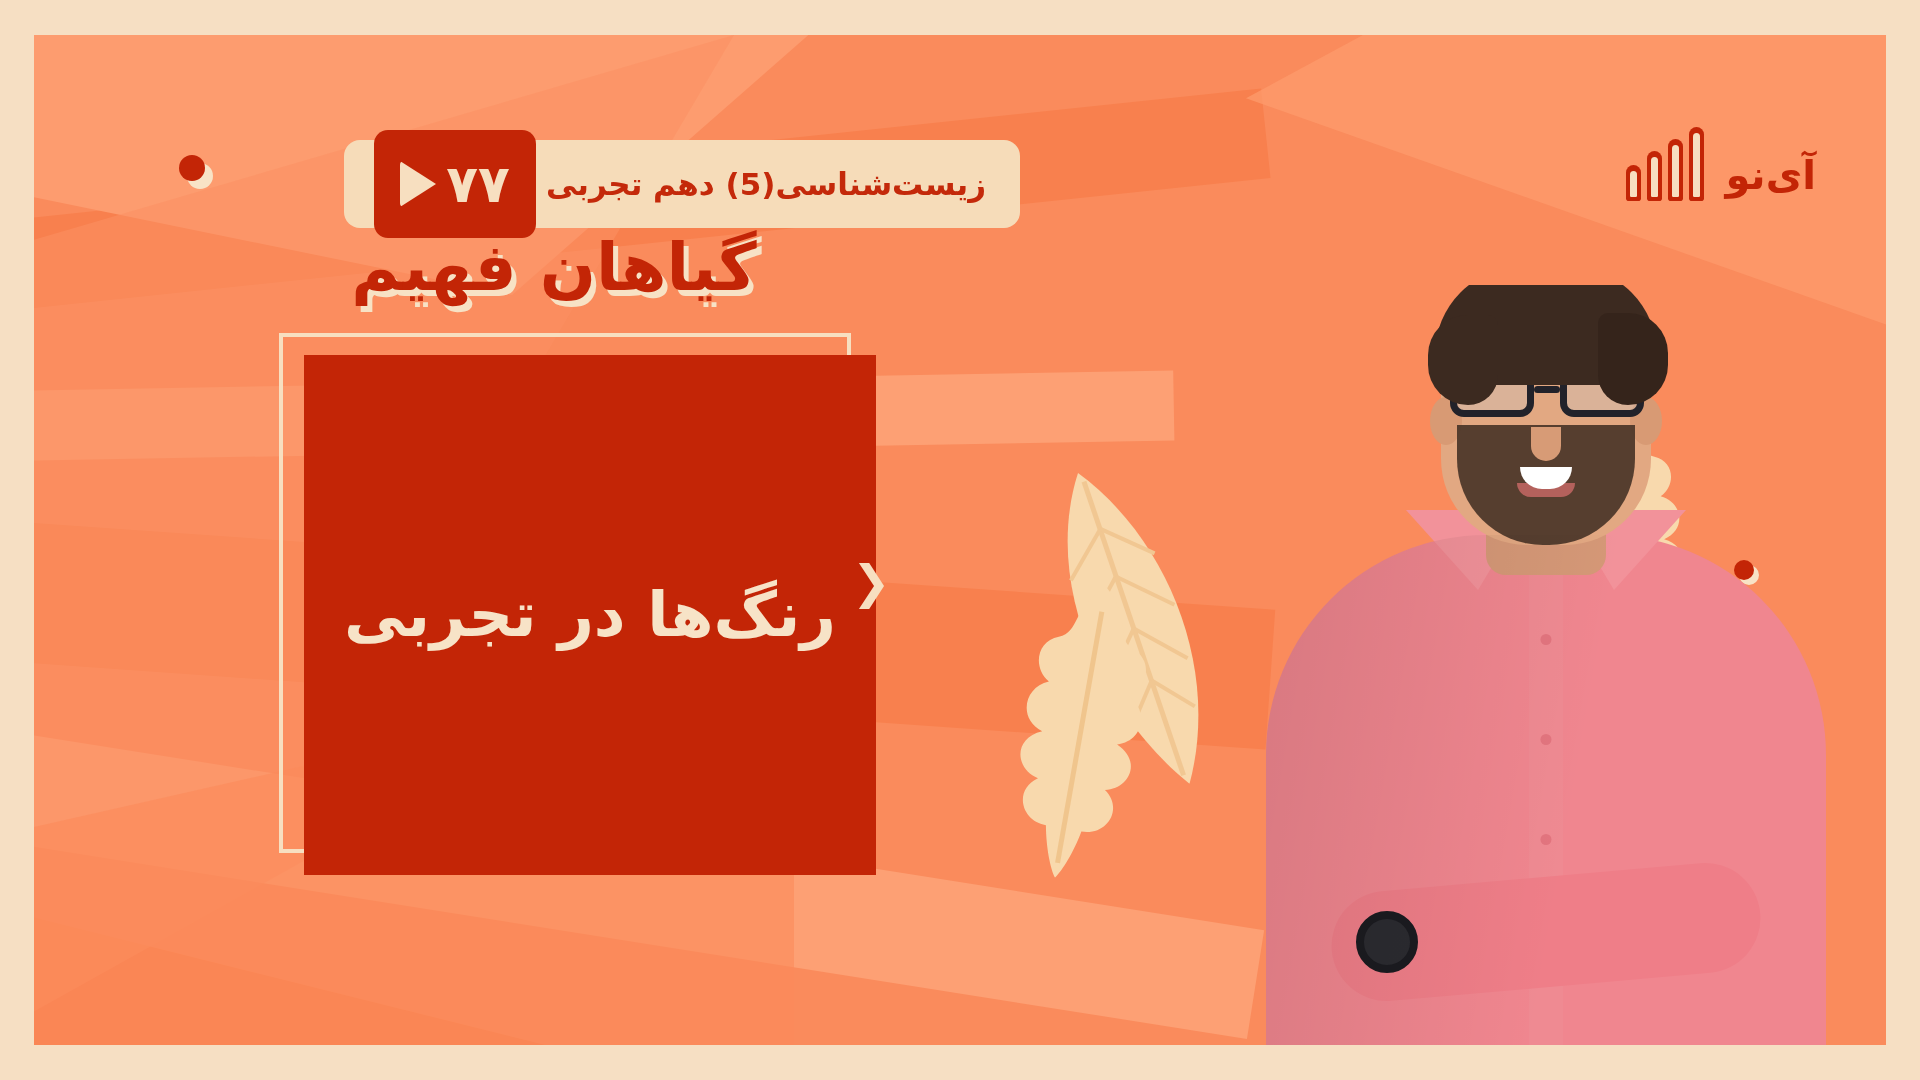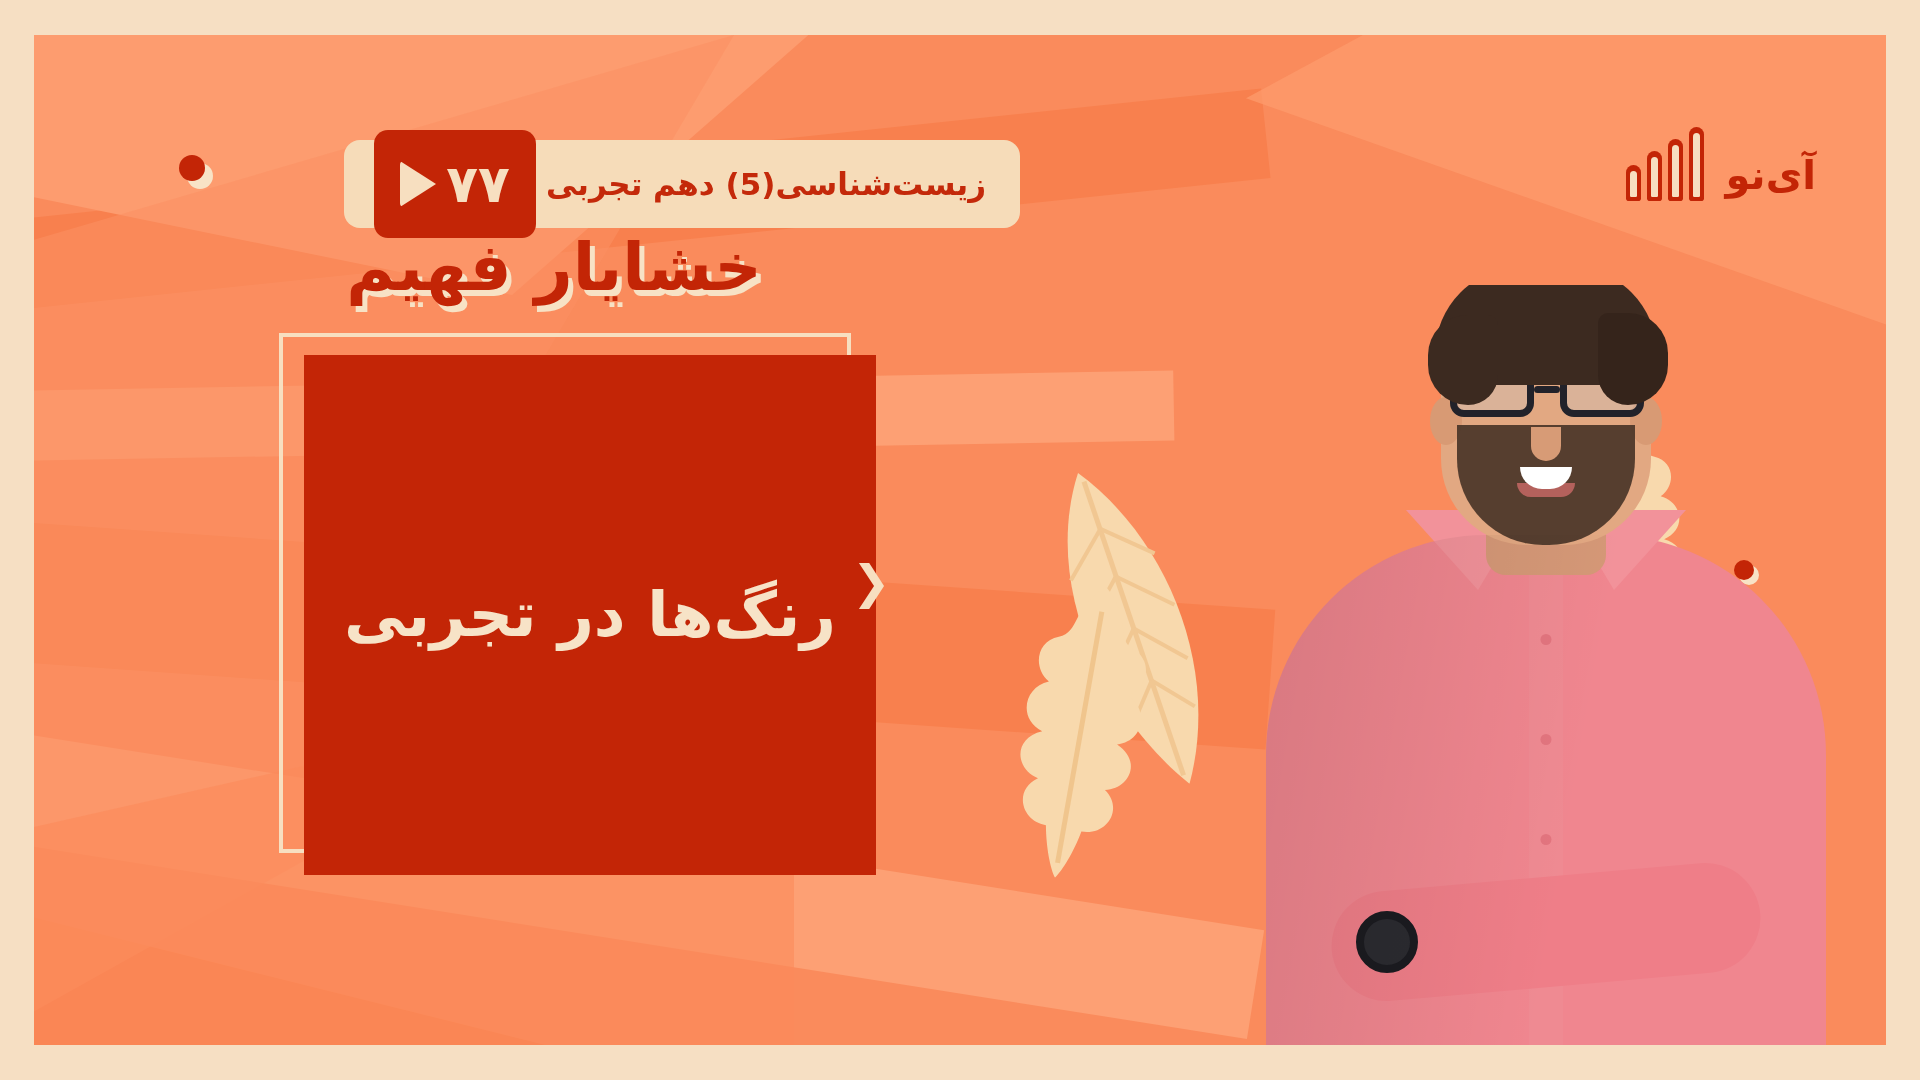--- a/index.html
+++ b/index.html
@@ -356,21 +356,21 @@
     </div>
 
     <div class="pill">
       <div class="ep-badge">
         <span class="ep-num">۷۷</span>
         <span class="play-tri"></span>
       </div>
       <div class="pill-label">زیست‌شناسی(5) دهم تجربی</div>
     </div>
 
-    <div class="teacher">خشایار فهیم</div>
+    <div class="teacher">گیاهان فهیم</div>
 
     <div class="title-outline"></div>
     <div class="title-card">
       <div class="title-text">رنگ‌ها در تجربی</div>
     </div>
     <div class="chevron">❯</div>
 
     <div class="logo">
       <span class="logo-text">آی‌نو</span>
       <span class="logo-mark">

